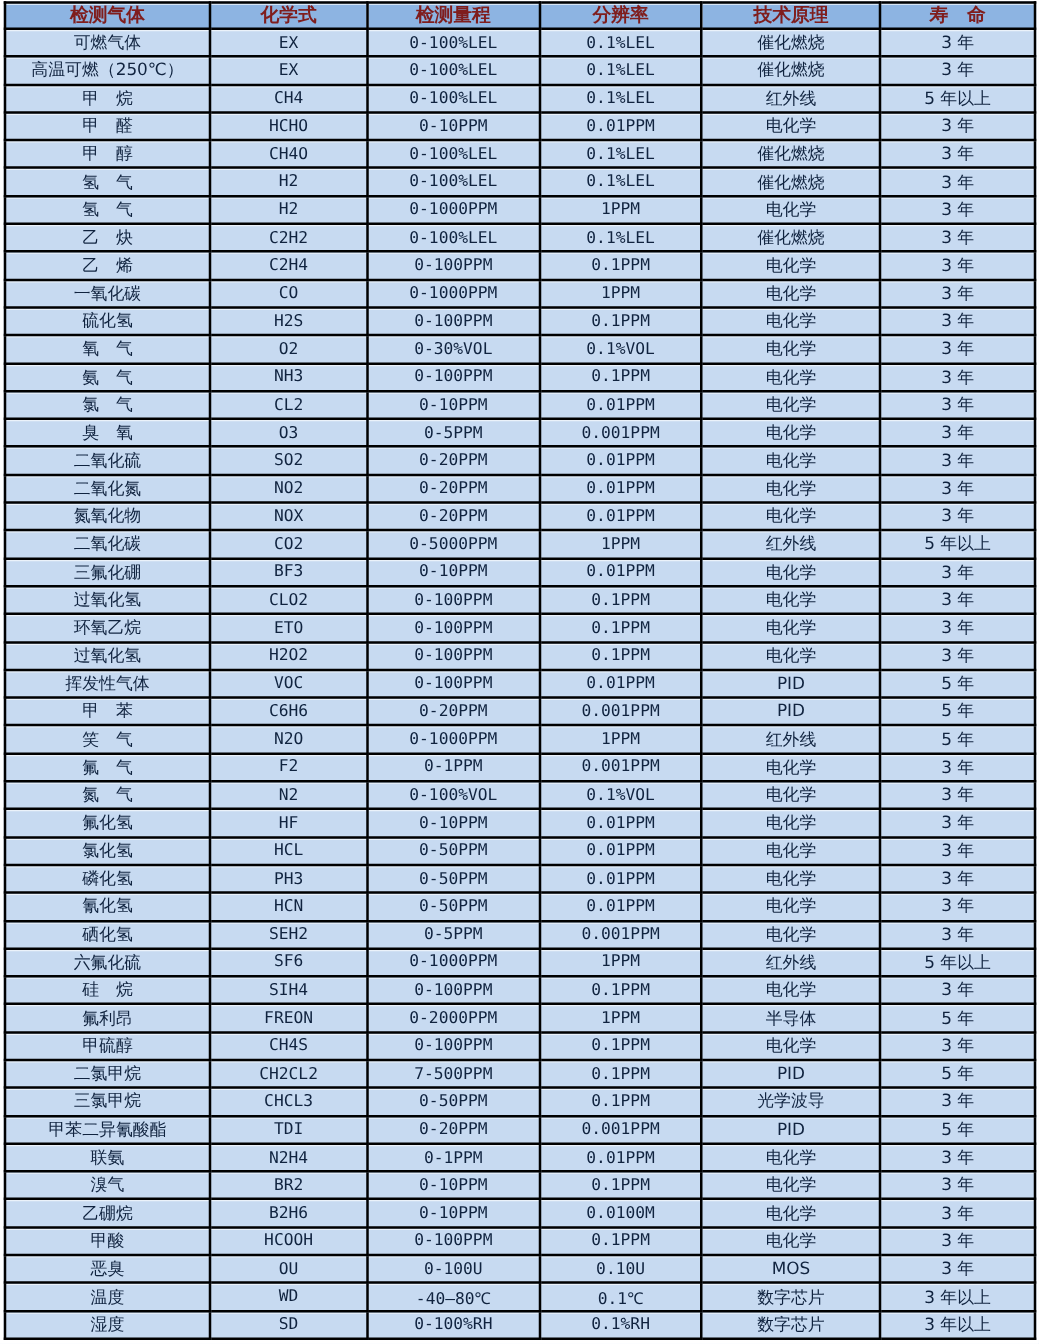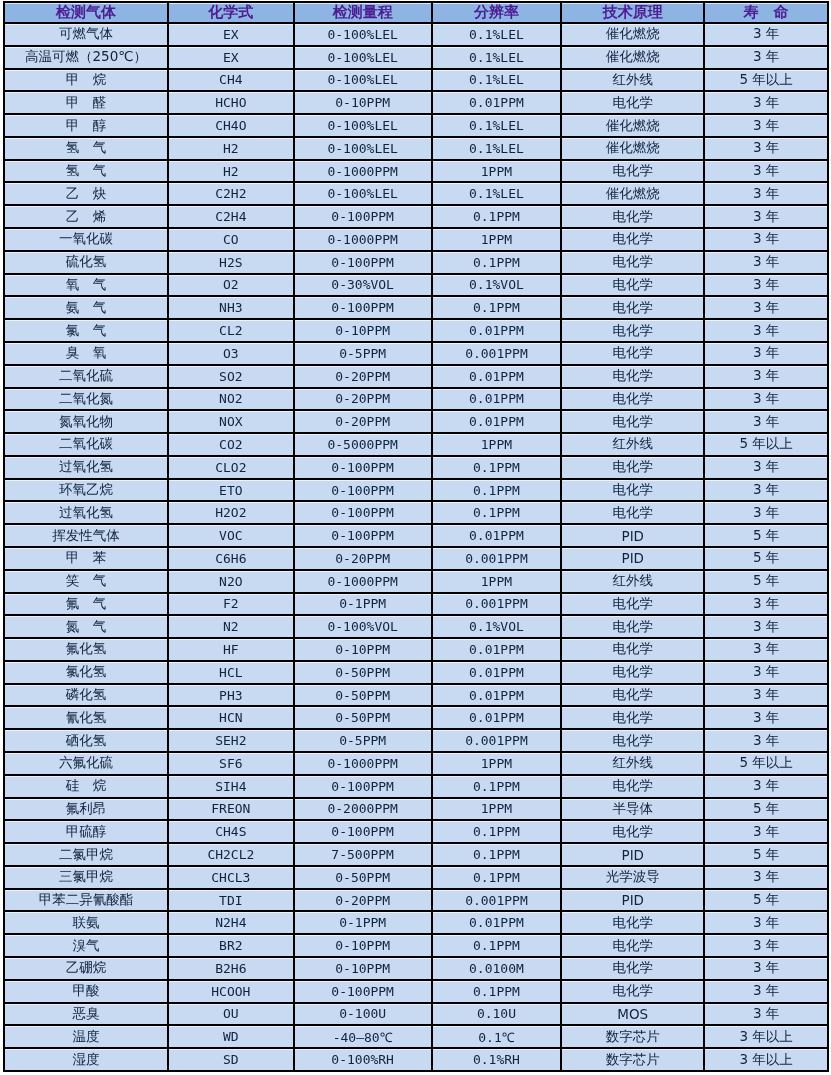--- a/index.html
+++ b/index.html
@@ -25,21 +25,21 @@
     border: 2px solid #000000;
     box-shadow: inset 0 1px 0 rgba(255,255,255,0.65);
     padding: 0 2px;
     text-align: center;
     vertical-align: middle;
     overflow: hidden;
     white-space: nowrap;
   }
   th {
     background: #8db4e2;
-    color: #4c1d95;
+    color: #7f1d1d;
     font-family: "DejaVu Sans", sans-serif;
     font-weight: bold;
     font-size: 15px;
   }
   td {
     background: #c7daf1;
     color: #10233f;
   }
   td.c0, td.c4, td.c5 {
     font-family: "DejaVu Sans", sans-serif;
@@ -220,20 +220,28 @@
         </tr>
         <tr>
           <td class="c0">二氧化碳</td>
           <td class="c1">CO2</td>
           <td class="c2">0-5000PPM</td>
           <td class="c3">1PPM</td>
           <td class="c4">红外线</td>
           <td class="c5">5 年以上</td>
         </tr>
         <tr>
+          <td class="c0">三氟化硼</td>
+          <td class="c1">BF3</td>
+          <td class="c2">0-10PPM</td>
+          <td class="c3">0.01PPM</td>
+          <td class="c4">电化学</td>
+          <td class="c5">3 年</td>
+        </tr>
+        <tr>
           <td class="c0">过氧化氢</td>
           <td class="c1">CLO2</td>
           <td class="c2">0-100PPM</td>
           <td class="c3">0.1PPM</td>
           <td class="c4">电化学</td>
           <td class="c5">3 年</td>
         </tr>
         <tr>
           <td class="c0">环氧乙烷</td>
           <td class="c1">ETO</td>

